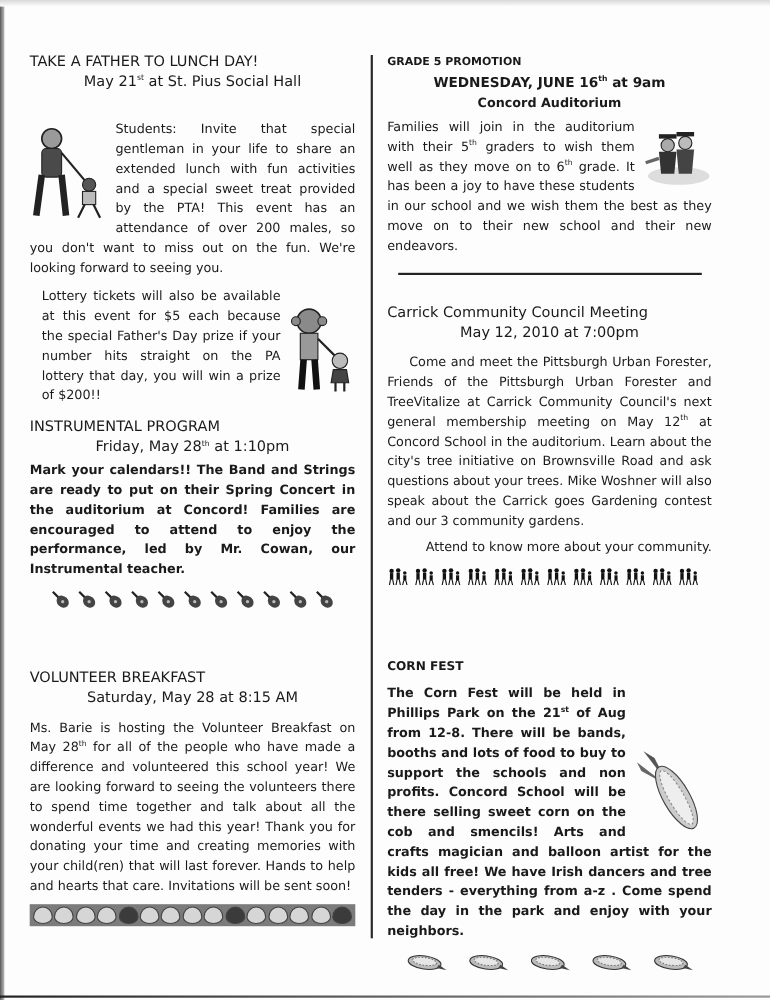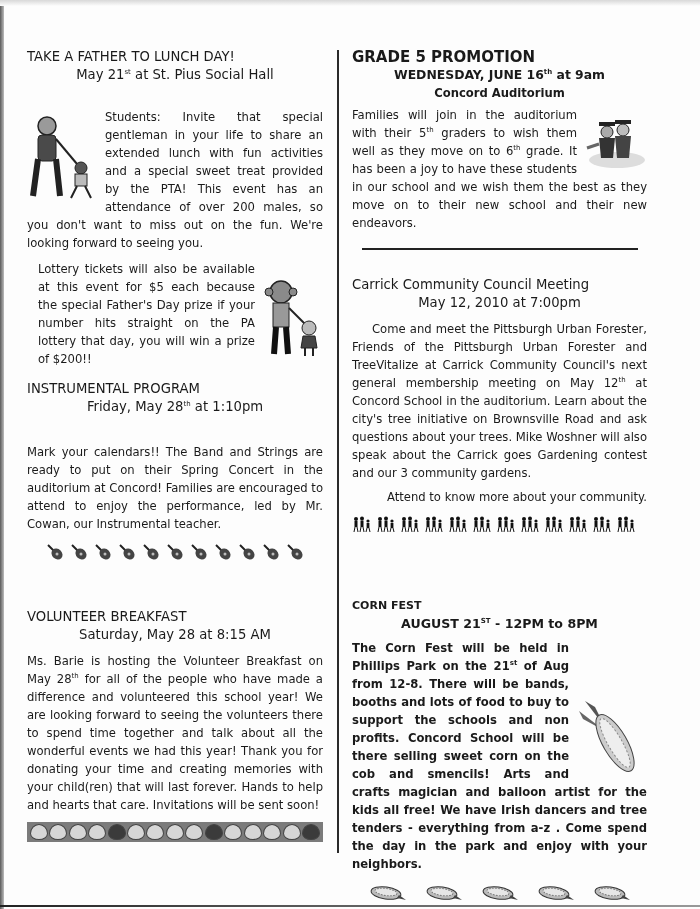--- a/index.html
+++ b/index.html
@@ -76,21 +76,21 @@
           <path d="M44 70 L44 78 M52 70 L52 78" stroke="#222" stroke-width="2"></path>
         </svg>
       </span>
       <p>Lottery tickets will also be available at this event for $5 each because the special Father's Day prize if your number hits straight on the PA lottery that day, you will win a prize of $200!!</p>
     </div>
   </div>
 
   <div class="section" style="top:380px;">
     <div class="title">INSTRUMENTAL PROGRAM</div>
     <div class="sub"><span>Friday, May 28</span><sup>th</sup><span> at 1:10pm</span></div>
-    <div class="body" style="margin-top:27px;">Mark your calendars!!  The Band and Strings are ready to put on their Spring Concert in the auditorium at Concord!  Families are encouraged to attend to enjoy the performance, led by Mr. Cowan, our Instrumental teacher.</div>
+    <div class="body" style="margin-top:2px;font-weight:bold;">Mark your calendars!!  The Band and Strings are ready to put on their Spring Concert in the auditorium at Concord!  Families are encouraged to attend to enjoy the performance, led by Mr. Cowan, our Instrumental teacher.</div>
     <div class="strip" id="violins">
         <span><svg width="18" height="18" viewBox="0 0 18 18">
             <path d="M2 2 L8 8" stroke="#222" stroke-width="2"></path>
             <ellipse cx="11" cy="11" rx="5" ry="6" transform="rotate(-45 11 11)" fill="#444"></ellipse>
             <circle cx="11" cy="11" r="1.5" fill="#bbb"></circle>
           </svg></span>
         <span><svg width="18" height="18" viewBox="0 0 18 18">
             <path d="M2 2 L8 8" stroke="#222" stroke-width="2"></path>
             <ellipse cx="11" cy="11" rx="5" ry="6" transform="rotate(-45 11 11)" fill="#444"></ellipse>
             <circle cx="11" cy="11" r="1.5" fill="#bbb"></circle>
@@ -163,21 +163,21 @@
         <span class="heart"></span>
         <span class="heart"></span>
         <span class="heart dark"></span>
       </div>
   </div>
 </div>
 
 <div class="col right">
 
   <div class="section" style="top:48px;">
-    <div class="title bold" style="font-size:15px;">GRADE 5 PROMOTION</div>
+    <div class="title bold" style="font-size:10px;">GRADE 5 PROMOTION</div>
     <div class="sub bold" style="font-size:12.4px;"><span>WEDNESDAY, JUNE 16</span><sup>th</sup><span> at 9am</span></div>
     <div class="sub bold" style="font-size:11.6px;">Concord Auditorium</div>
     <div class="body" style="margin-top:4px;">
       <span class="float-r" style="width:64px;height:56px;margin-top:8px;">
         <svg width="64" height="56" viewBox="0 0 64 56">
           <ellipse cx="34" cy="46" rx="28" ry="8" fill="#ddd"></ellipse>
           <rect x="16" y="8" width="16" height="4" fill="#222"></rect>
           <rect x="32" y="6" width="16" height="4" fill="#222"></rect>
           <circle cx="24" cy="18" r="6" fill="#aaa" stroke="#222"></circle>
           <circle cx="40" cy="16" r="6" fill="#bbb" stroke="#222"></circle>
@@ -351,21 +351,20 @@
               <circle cx="16" cy="5" r="1.6"></circle>
               <rect x="14.6" y="7" width="2.8" height="5"></rect>
               <path d="M15 12 L14 16 M17 12 L18 16" stroke="#111"></path>
             </g>
           </svg></span>
       </div>
   </div>
 
   <div class="section" style="top:597px;">
     <div class="title bold" style="font-size:11px;">CORN FEST</div>
-    <div class="sub bold" style="font-size:12.6px;"><span>AUGUST 21</span><sup>ST</sup><span> - 12PM to 8PM</span></div>
     <div class="body" style="margin-top:6px;font-weight:bold;">
       <span class="float-r" style="width:72px;height:80px;margin-top:58px;">
         <svg width="72" height="80" viewBox="0 0 72 80">
           <path d="M10 4 L30 30 L20 10 Z" fill="#555"></path>
           <path d="M4 14 L30 34 L8 22 Z" fill="#666"></path>
           <ellipse cx="40" cy="46" rx="12" ry="32" transform="rotate(-30 40 46)" fill="#ccc" stroke="#444"></ellipse>
           <ellipse cx="40" cy="46" rx="7" ry="28" transform="rotate(-30 40 46)" fill="#eee" stroke="#888" stroke-dasharray="2 2"></ellipse>
         </svg>
       </span>
       <span>The Corn Fest will be held in Phillips Park on the 21</span><sup>st</sup><span> of Aug from 12-8.  There will be bands, booths and lots of food to buy to support the schools and non profits.  Concord School will be there selling sweet corn on the cob and smencils!  Arts and crafts magician and balloon artist for the kids all free! We have Irish dancers and tree tenders - everything from a-z .  Come spend the day in the park and enjoy with your neighbors.</span>

